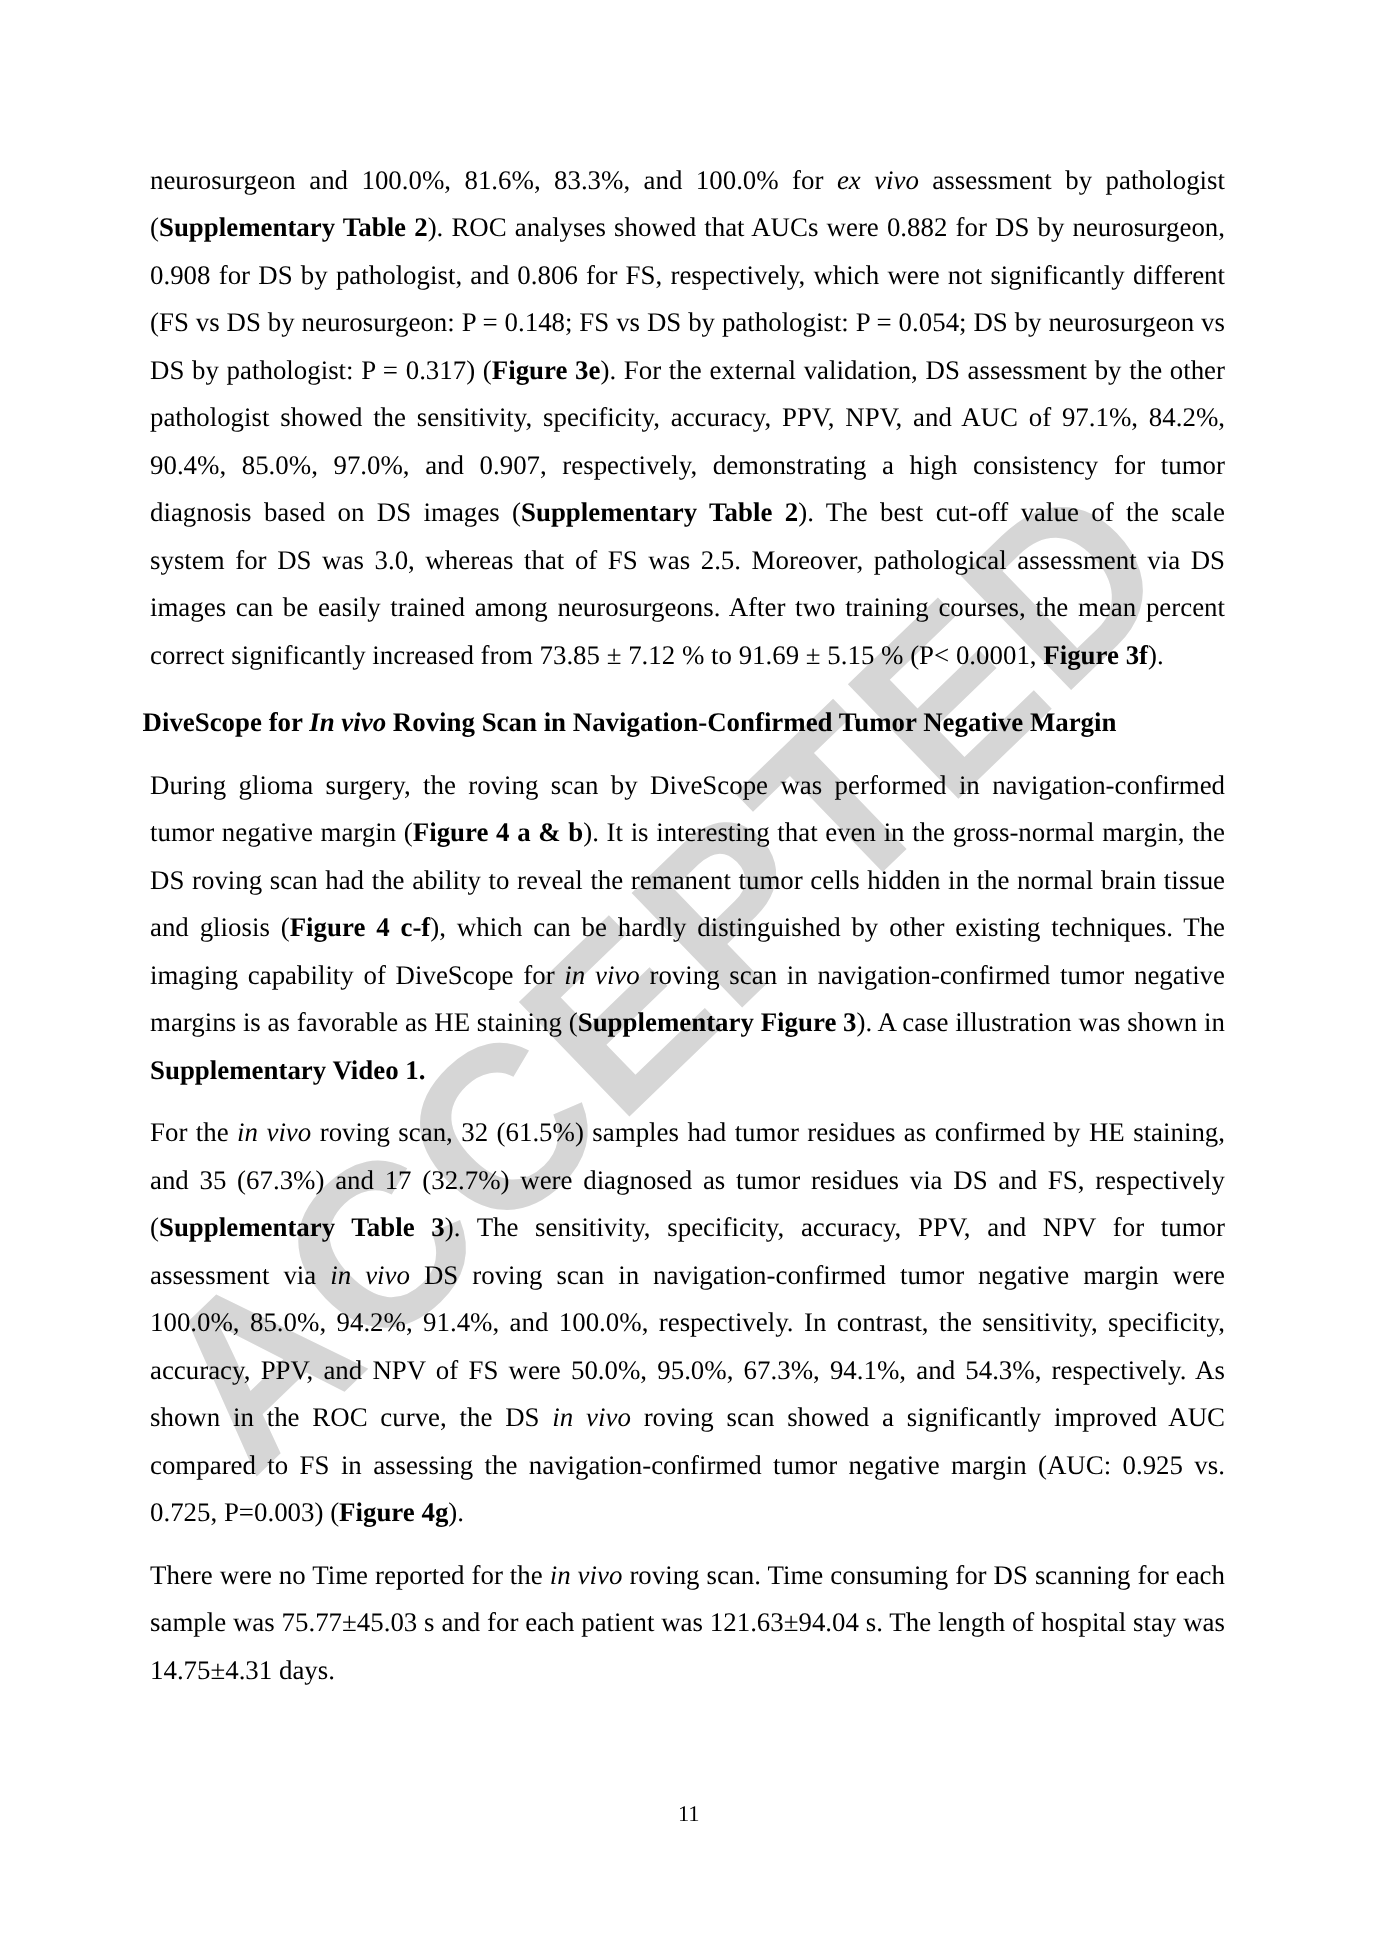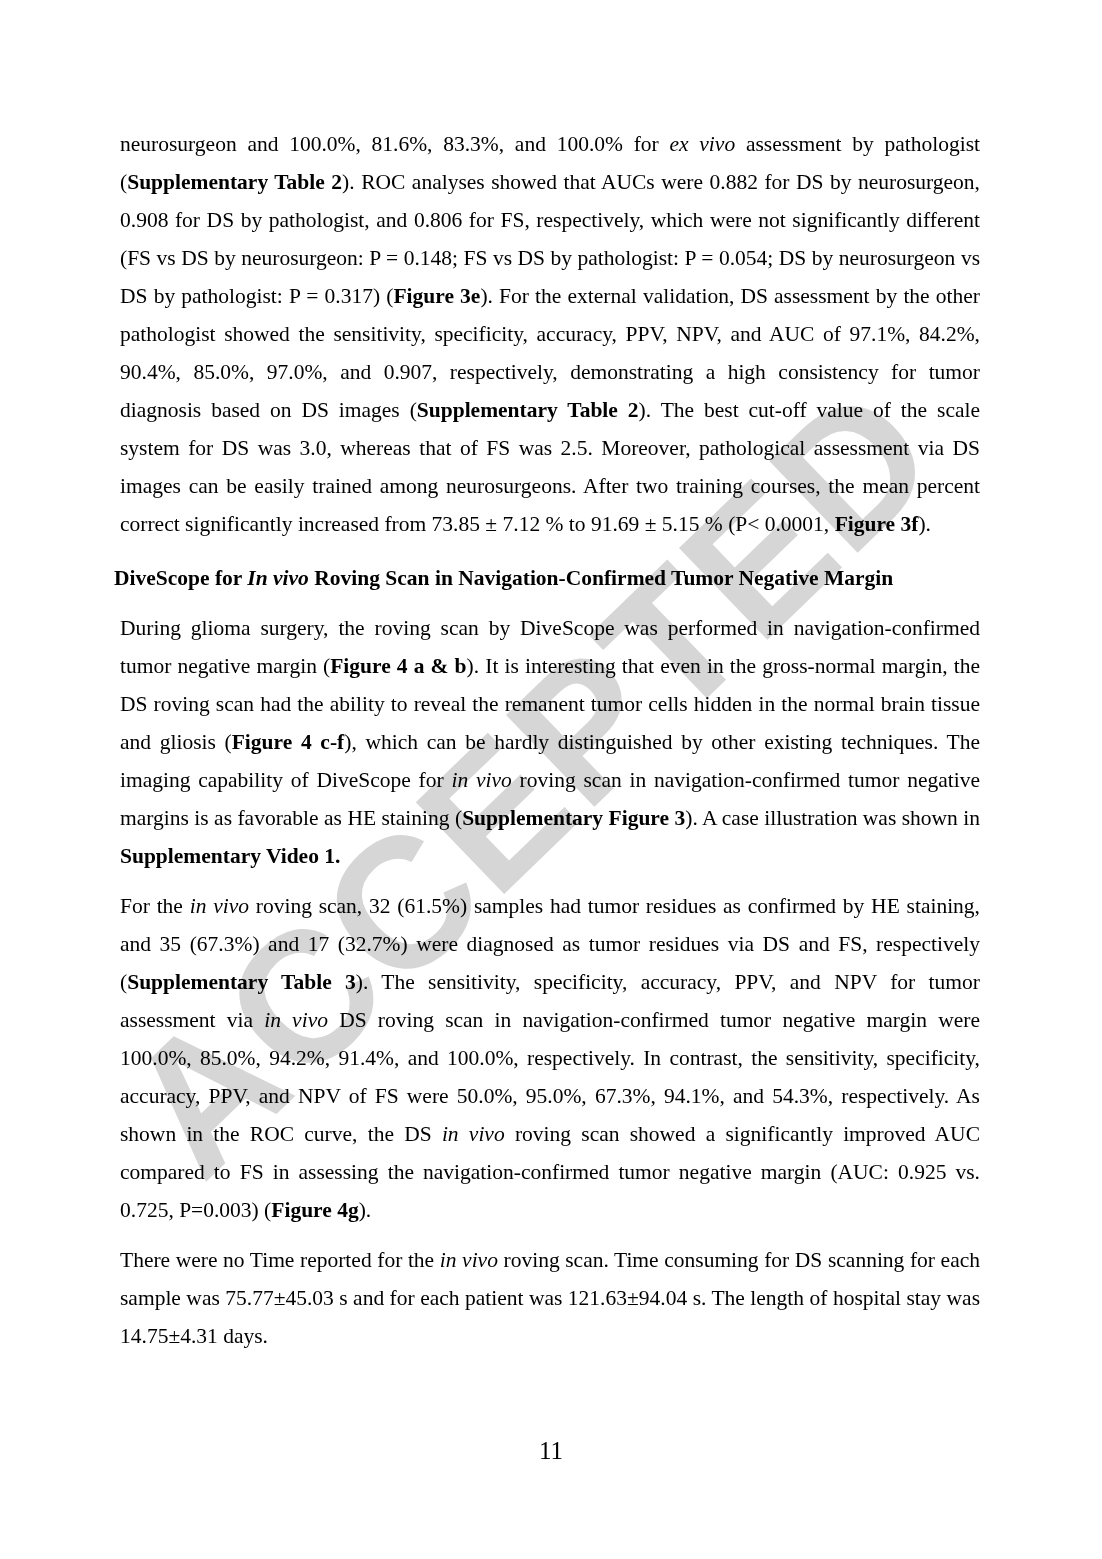--- a/index.html
+++ b/index.html
@@ -51,21 +51,21 @@
     margin: 16px 0 12px 0;
   }
   .b { font-weight: bold; }
   .i { font-style: italic; }
   .page-number {
     position: absolute;
     top: 1432px;
     left: 0;
     width: 100%;
     text-align: center;
-    font-size: 25px;
+    font-size: 18px;
     line-height: 38px;
     z-index: 1;
   }
 </style>
 </head>
 <body>
 
 <div class="page">
   <div class="watermark" style="color: rgb(214, 214, 214); transform: translate(-50%, -50%) rotate(-44deg);">ACCEPTED</div>
   <div class="content" id="content">

